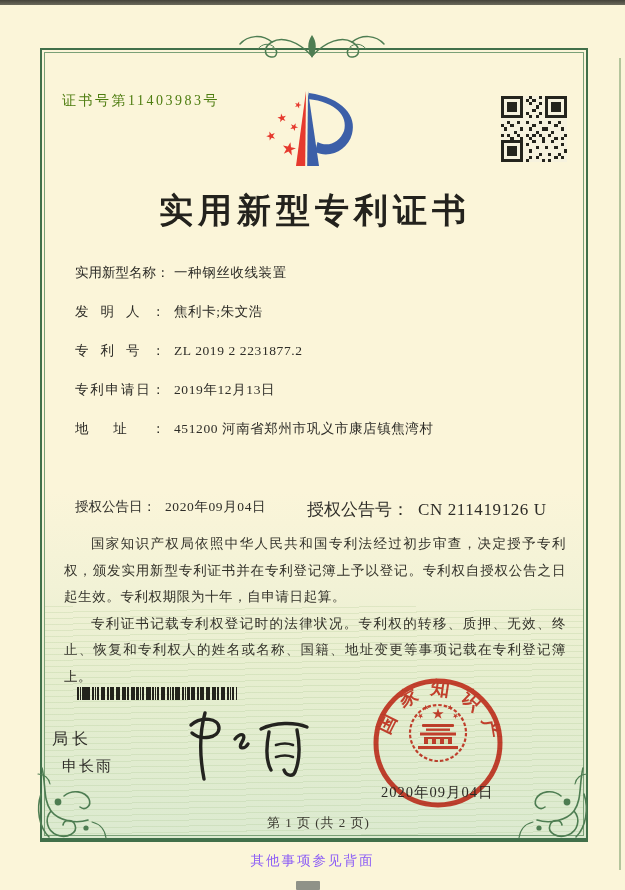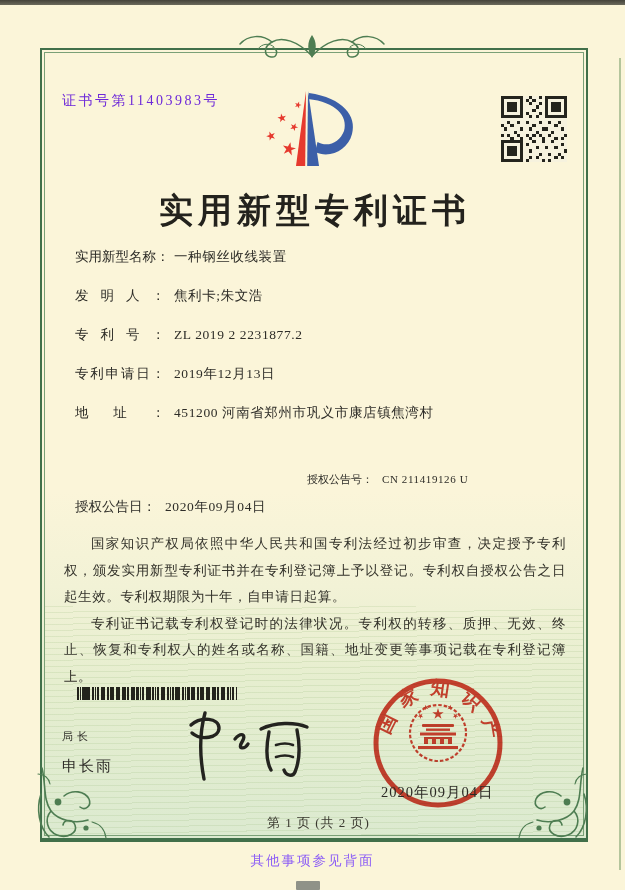--- a/index.html
+++ b/index.html
@@ -30,49 +30,49 @@
   }
   .guilloche {
     position:absolute; left:2px; right:2px; bottom:2px; height:230px;
     background:
       repeating-linear-gradient(179deg, rgba(140,178,110,.22) 0 1px, rgba(255,255,255,0) 1px 6px);
     opacity:.8;
   }
 
   .layer { position:absolute; z-index:2; }
 
-  .cert-no { left:62px; top:92px; font-size:14px; letter-spacing:2.5px; color:#6d28d9; }
+  .cert-no { left:62px; top:92px; font-size:14px; letter-spacing:2.5px; color:#4d7c0f; }
 
   .logo { left:253px; top:88px; width:110px; height:82px; }
   .qr { left:501px; top:96px; width:66px; height:66px; }
 
   .title { left:0; top:188px; width:625px; text-align:center;
     font-size:34px; font-weight:700; letter-spacing:5px; text-indent:5px; color:#23221d; }
 
-  .fields { left:75px; top:248px; width:470px; font-size:13.5px; }
+  .fields { left:75px; top:264px; width:470px; font-size:13.5px; }
   .frow { display:flex; align-items:baseline; height:22px; margin-bottom:17px; white-space:nowrap; }
   .flabel { display:inline-block; width:90px; text-align:justify; text-align-last:justify; }
   .fvalue { margin-left:9px; letter-spacing:.6px;font-family:Liberation Serif, serif; }
 
   .grant1 { left:75px; top:498px; font-size:13.5px; white-space:nowrap; }
-  .grant2 { left:307px; top:472px; font-size:11px; white-space:nowrap; }
+  .grant2 { left:307px; top:498px; font-size:17px; white-space:nowrap; }
   .grant1 .fvalue, .grant2 .fvalue { margin-left:9px; }
 
   .body-text { left:64px; top:531px; width:502px; font-size:13.5px; line-height:26.5px;
     text-align:justify; letter-spacing:.6px; color:#33322a; }
   .body-text p { text-indent:2em;font-family:Liberation Serif, serif; }
 
   .barcode { left:77px; top:687px; width:160px; height:13px;
     background:
       repeating-linear-gradient(90deg,#23231c 0 1px,rgba(0,0,0,0) 1px 3px),
       repeating-linear-gradient(90deg,#23231c 0 2px,rgba(0,0,0,0) 2px 5px),
       repeating-linear-gradient(90deg,rgba(0,0,0,0) 0 7px,#23231c 7px 9px,rgba(0,0,0,0) 9px 13px);
   }
 
-  .director-title { left:62px; top:729px; font-size:11px; letter-spacing:4px; }
+  .director-title { left:52px; top:729px; font-size:16px; letter-spacing:4px; }
   .director-name  { left:62px; top:757px; font-size:15px; letter-spacing:2px; }
   .signature { left:175px; top:703px; width:150px; height:86px; }
 
   .seal { left:371px; top:676px; width:134px; height:134px; mix-blend-mode:multiply; opacity:.92; }
   .seal-date { left:381px; top:783px; width:120px; font-size:14.5px; letter-spacing:1px;
     color:#2b2a24; z-index:3; white-space:nowrap; }
 
   .page-no { left:0; top:814px; width:625px; text-align:center; font-size:13px;
     letter-spacing:1px; color:#3a392f;margin-left:6px; }
   .back-note { left:0; top:852px; width:625px; text-align:center; font-size:13.5px;

